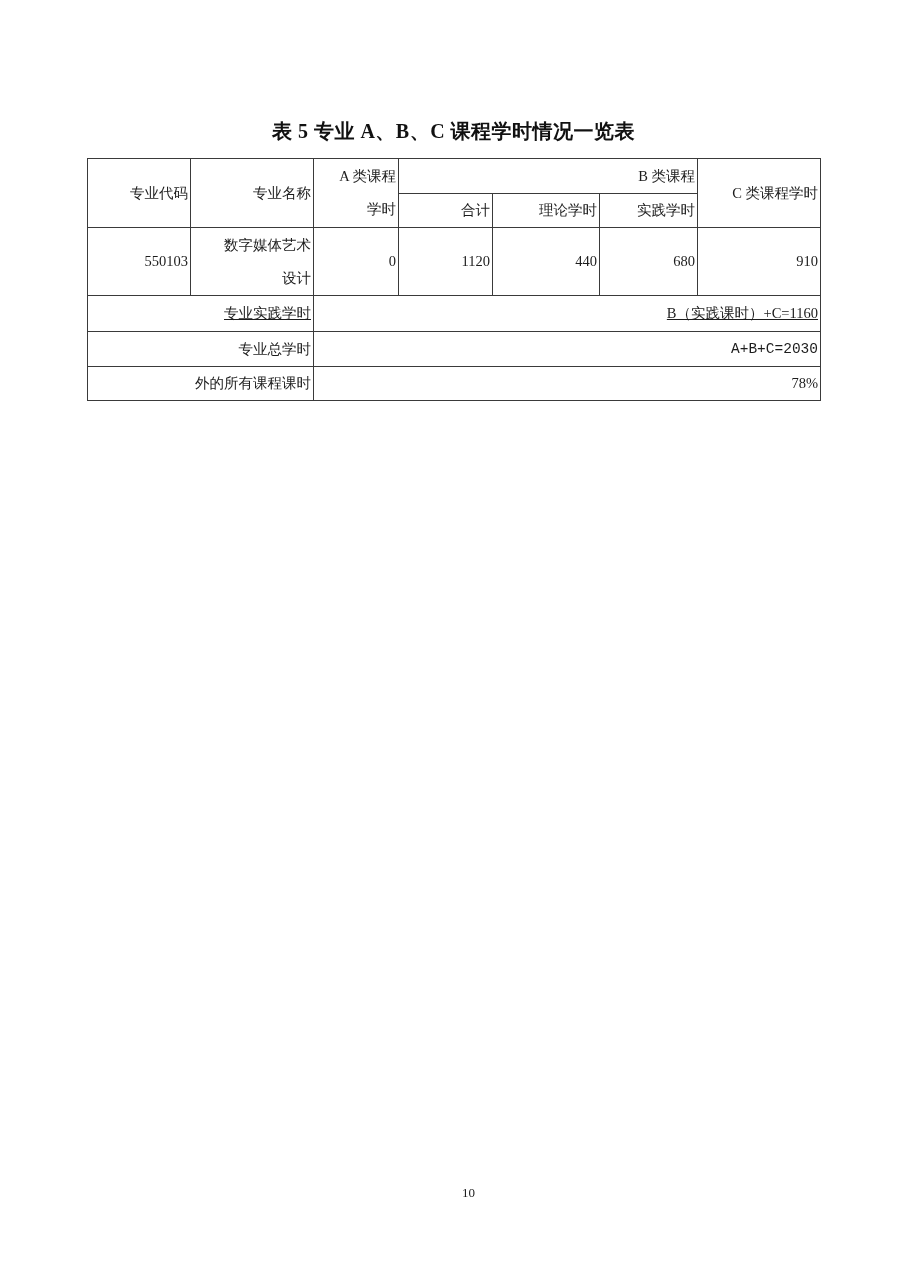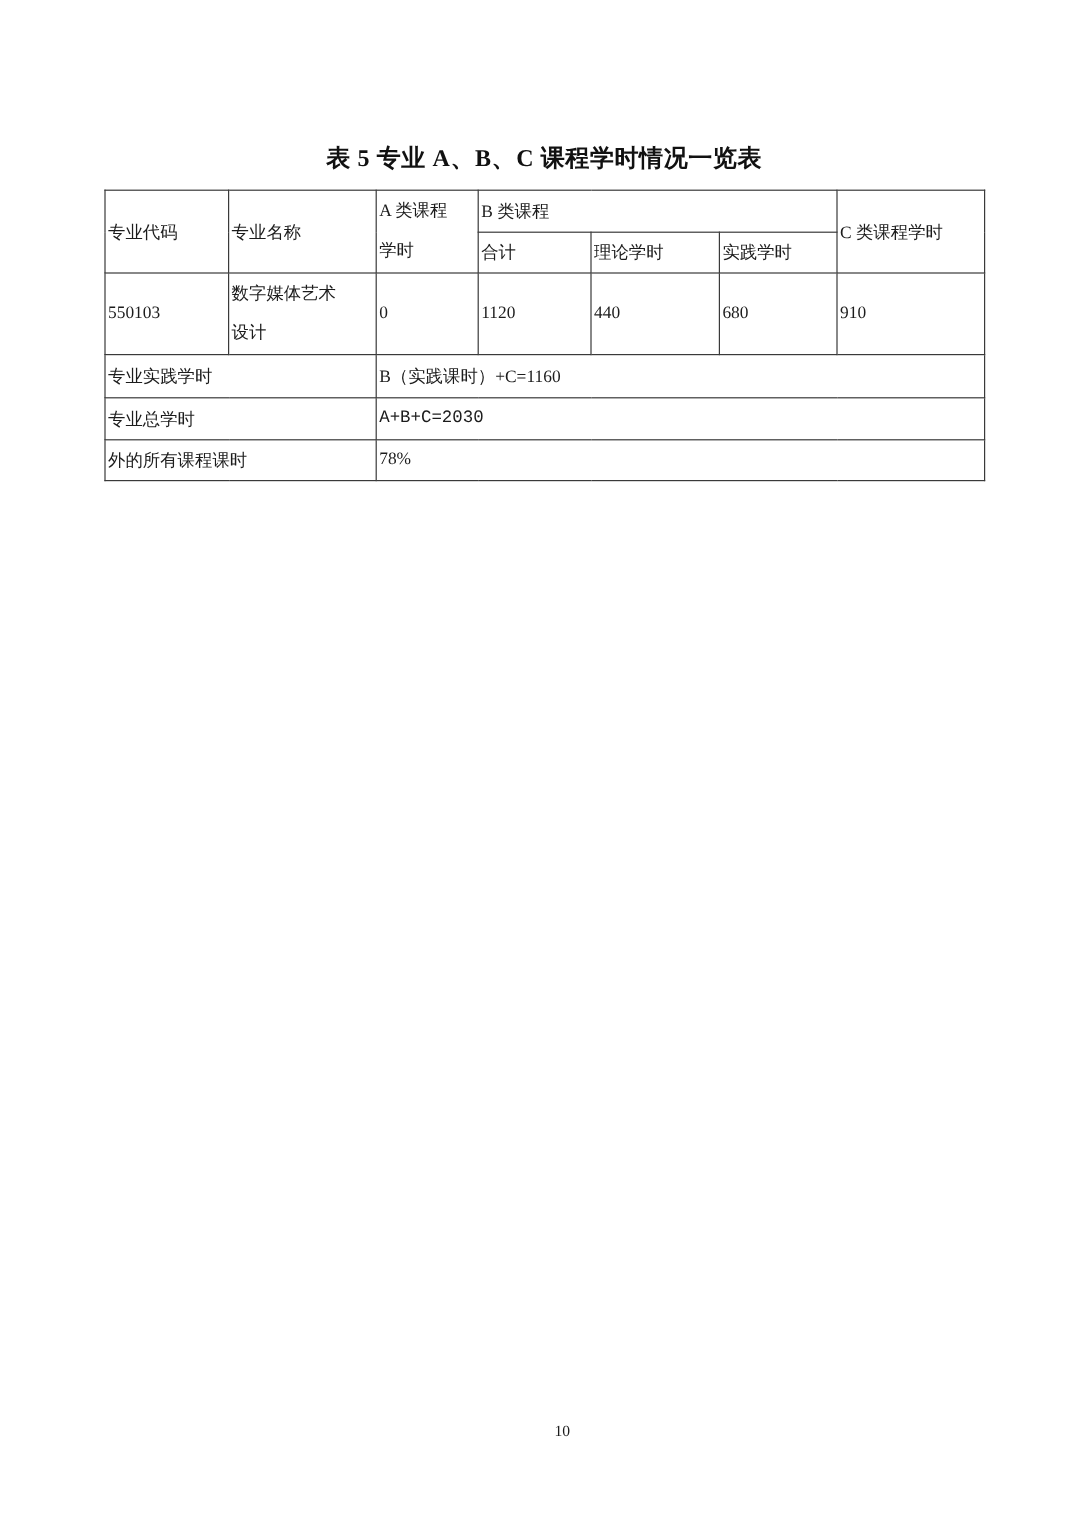--- a/index.html
+++ b/index.html
@@ -32,31 +32,31 @@
   table.hours-table {
     position: absolute;
     left: 87px;
     top: 158px;
     width: 733px;
     border-collapse: collapse;
     table-layout: fixed;
   }
   table.hours-table td {
     border: 1px solid #3a3a3a;
-    text-align: left;
+    text-align: right;
     vertical-align: middle;
     font-size: 14.5px;
     color: #1c1c1c;
     padding: 0 2px;
     overflow: hidden;
   }
   tr.hrow1 { height: 35px; }
   tr.hrow2 { height: 34px; }
   tr.datarow { height: 68px; }
-  tr.sumrow1 { height: 36px; }
+  tr.sumrow1 { height: 36px; text-decoration: underline; }
   tr.sumrow2 { height: 35px; font-family: Liberation Mono, monospace; }
   tr.sumrow3 { height: 34px; }
   td.twoline { line-height: 33px; }
   .notes {
     position: absolute;
     left: 87px;
     top: 401px;
     width: 738px;
     font-size: 14.5px;
     line-height: 22px;

